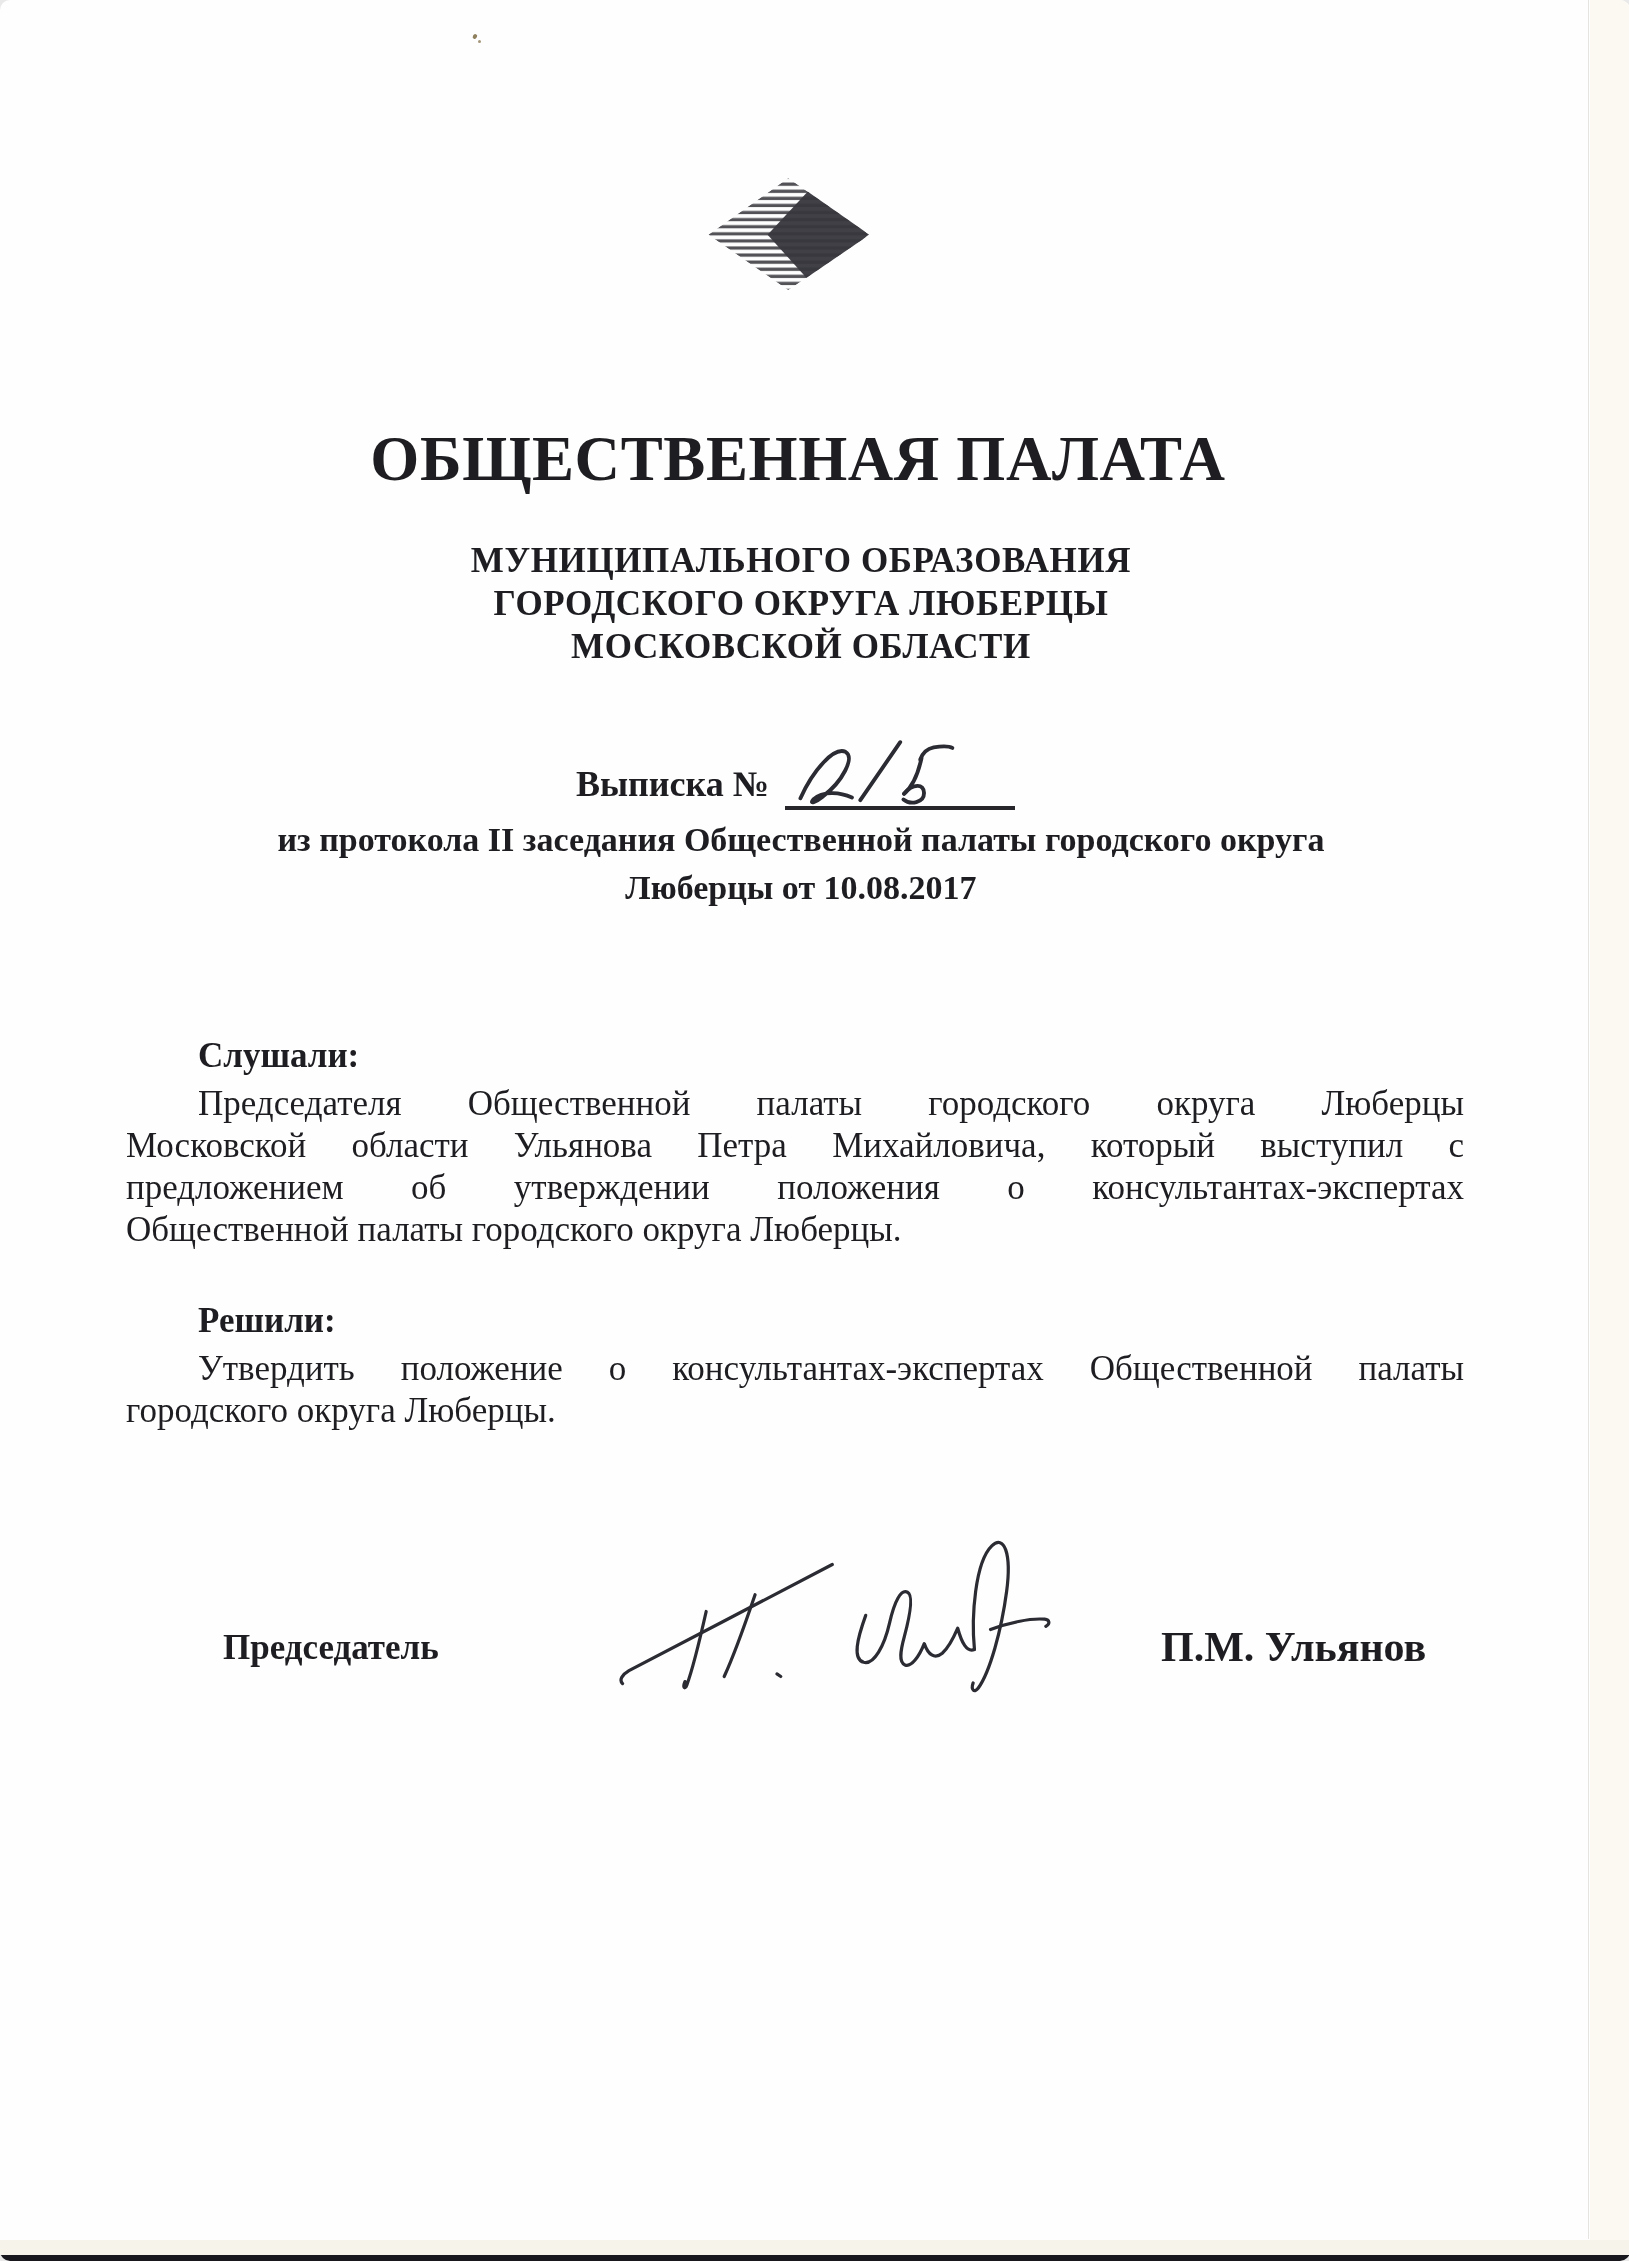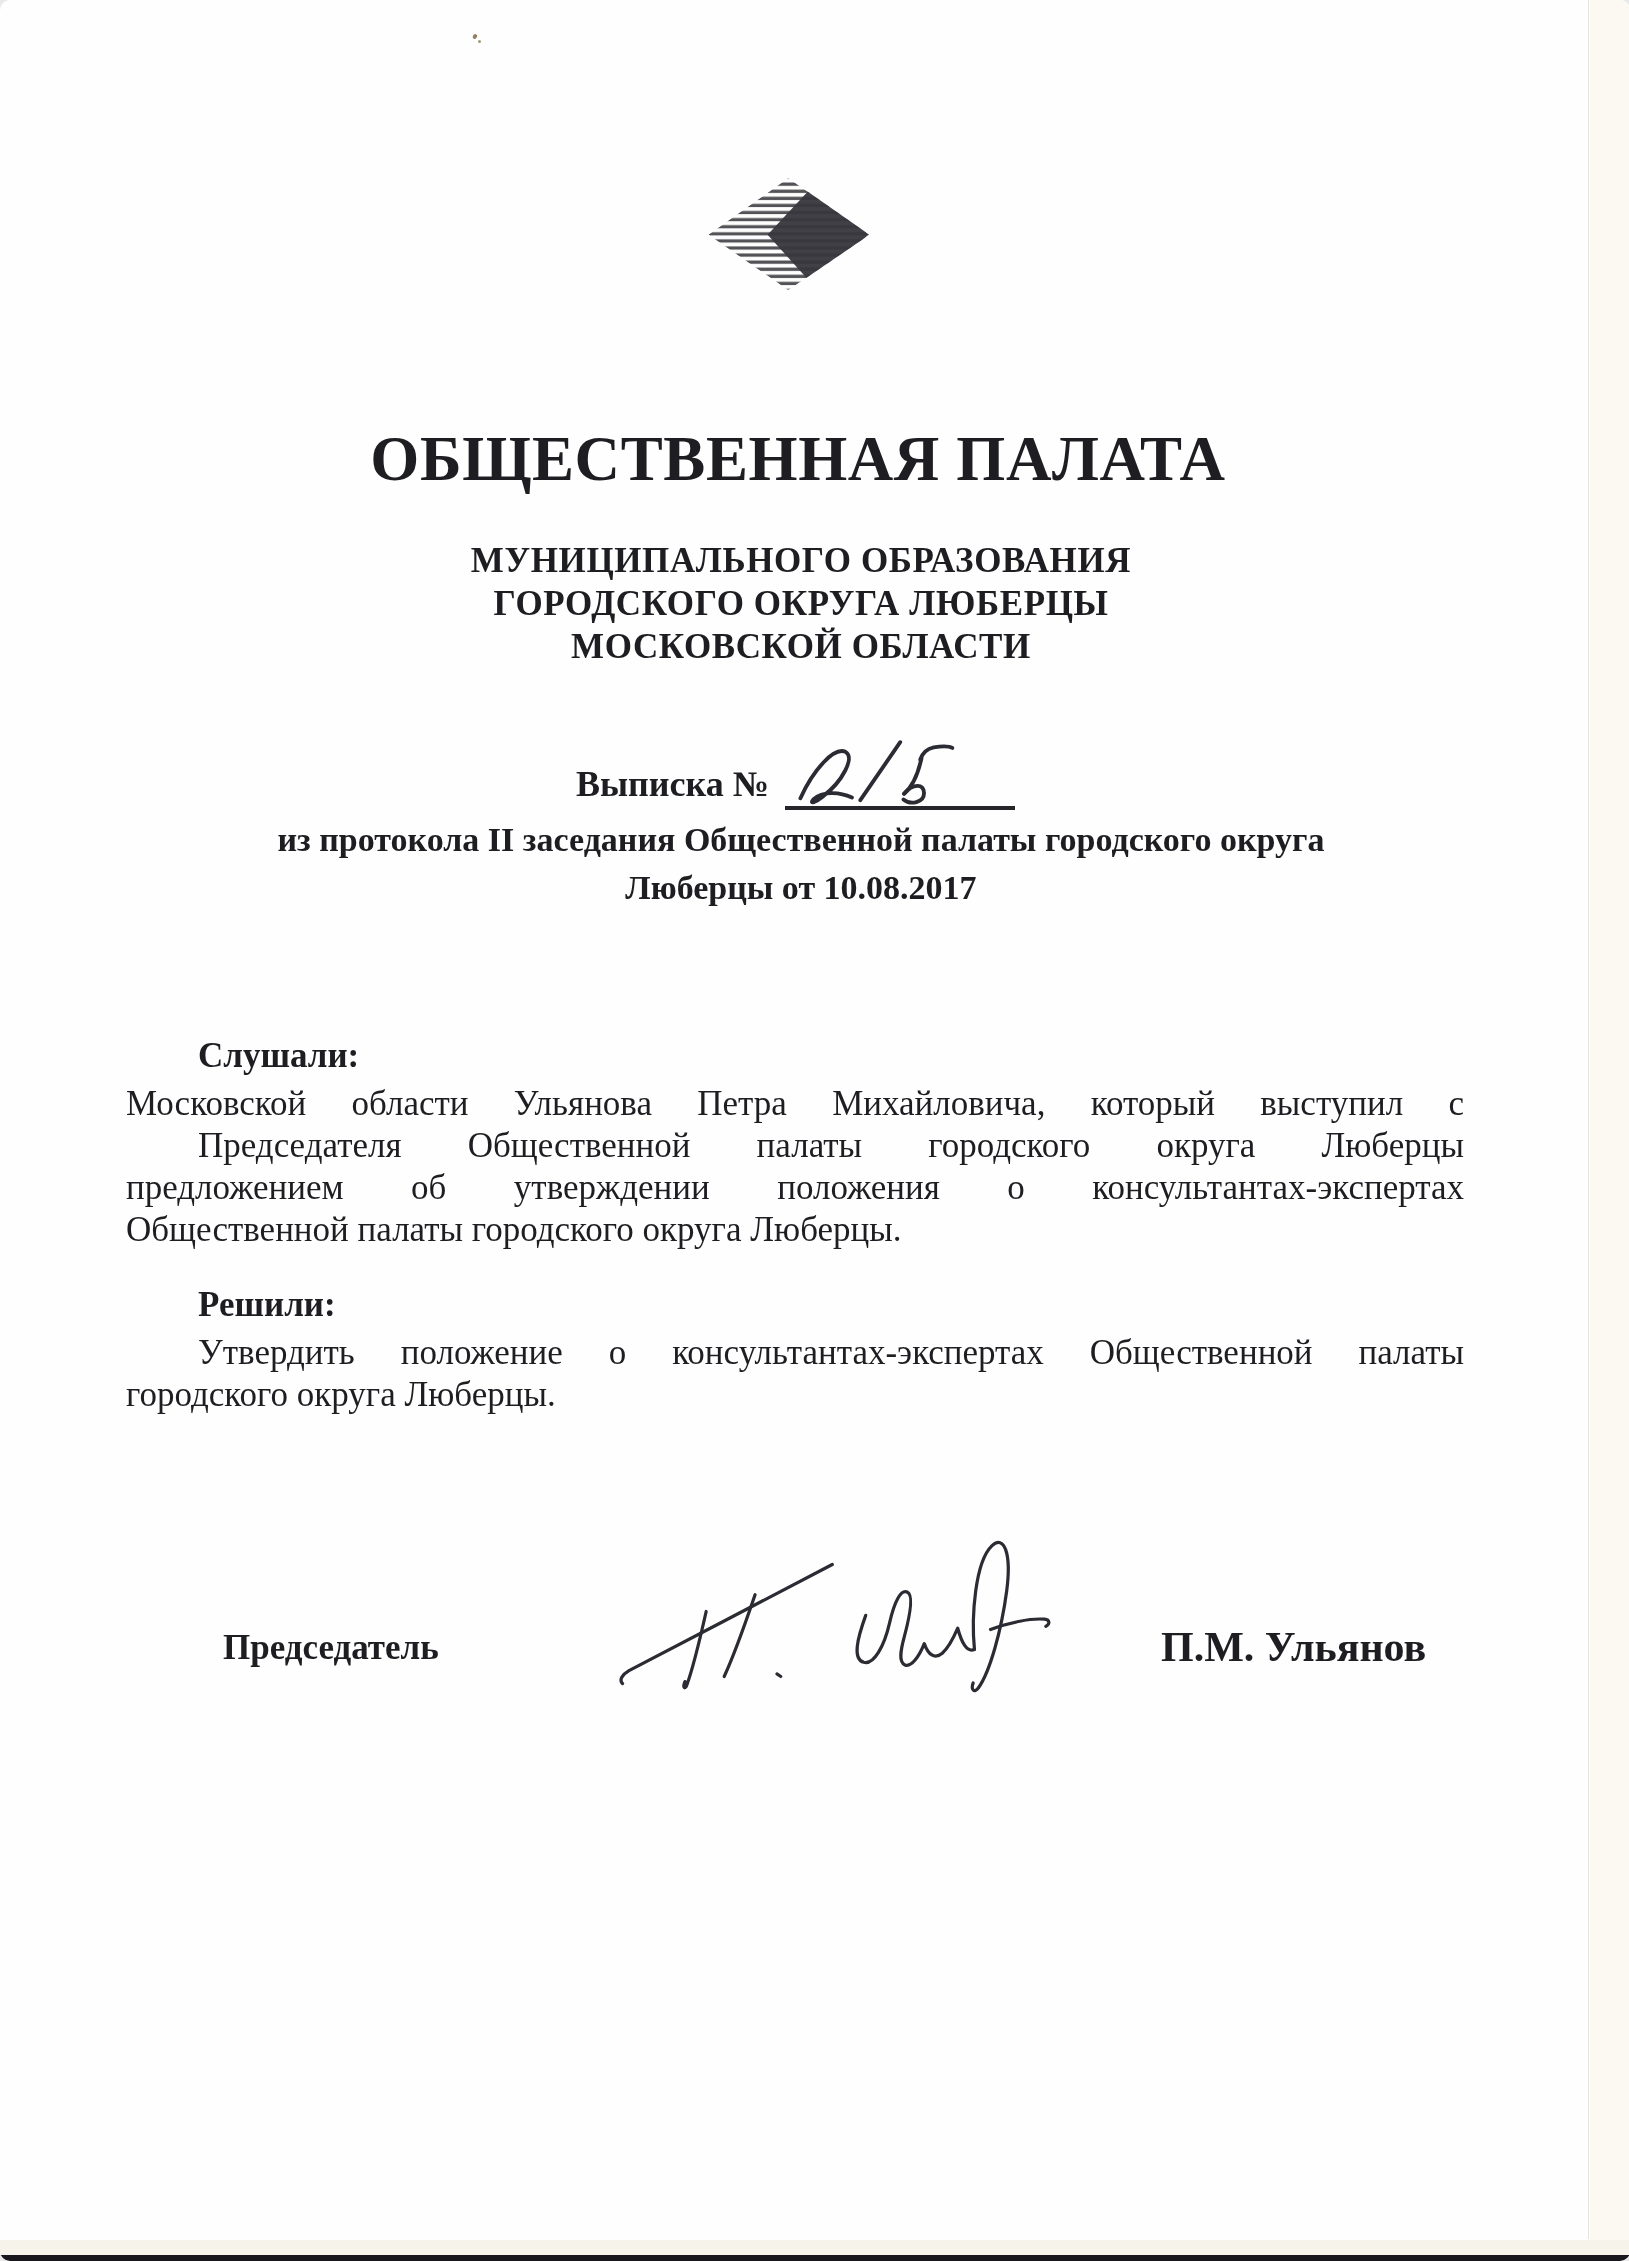--- a/index.html
+++ b/index.html
@@ -38,21 +38,21 @@
     text-align:center;font-size:34px;font-weight:700;line-height:48px;
   }
   
   .body-block{
     position:absolute;left:126px;top:1034px;width:1338px;
     font-size:35px;line-height:42px;text-align:left;
   }
   .sec-heading{
     font-weight:700;line-height:43px;padding-left:72px;
   }
-  .sec-heading.second{margin-top:32px;}
+  .sec-heading.second{margin-top:48px;}
   .para{margin-top:5.8px;}
   .jline{text-align:justify;text-align-last:justify;}
   .lastline{text-align:left;}
   .indent{padding-left:72px;}
   
   .sig-role{
     position:absolute;left:223px;top:1626px;
     font-size:35px;font-weight:700;line-height:43px;white-space:nowrap;
   }
   .sig-name{
@@ -117,22 +117,22 @@
     </g>
   </svg>
   <div class="extract-source">
     <div>из протокола II заседания Общественной палаты городского округа</div>
     <div>Люберцы от 10.08.2017</div>
   </div>
 
   <div class="body-block">
     <div class="sec-heading">Слушали:</div>
     <div class="para">
+      <div class="jline indent">Председателя Общественной палаты городского округа Люберцы</div>
       <div class="jline">Московской области Ульянова Петра Михайловича, который выступил с</div>
-      <div class="jline indent">Председателя Общественной палаты городского округа Люберцы</div>
       <div class="jline">предложением об утверждении положения о консультантах-экспертах</div>
       <div class="lastline">Общественной палаты городского округа Люберцы.</div>
     </div>
     <div class="sec-heading second">Решили:</div>
     <div class="para">
       <div class="jline indent">Утвердить положение о консультантах-экспертах Общественной палаты</div>
       <div class="lastline">городского округа Люберцы.</div>
     </div>
   </div>
 

